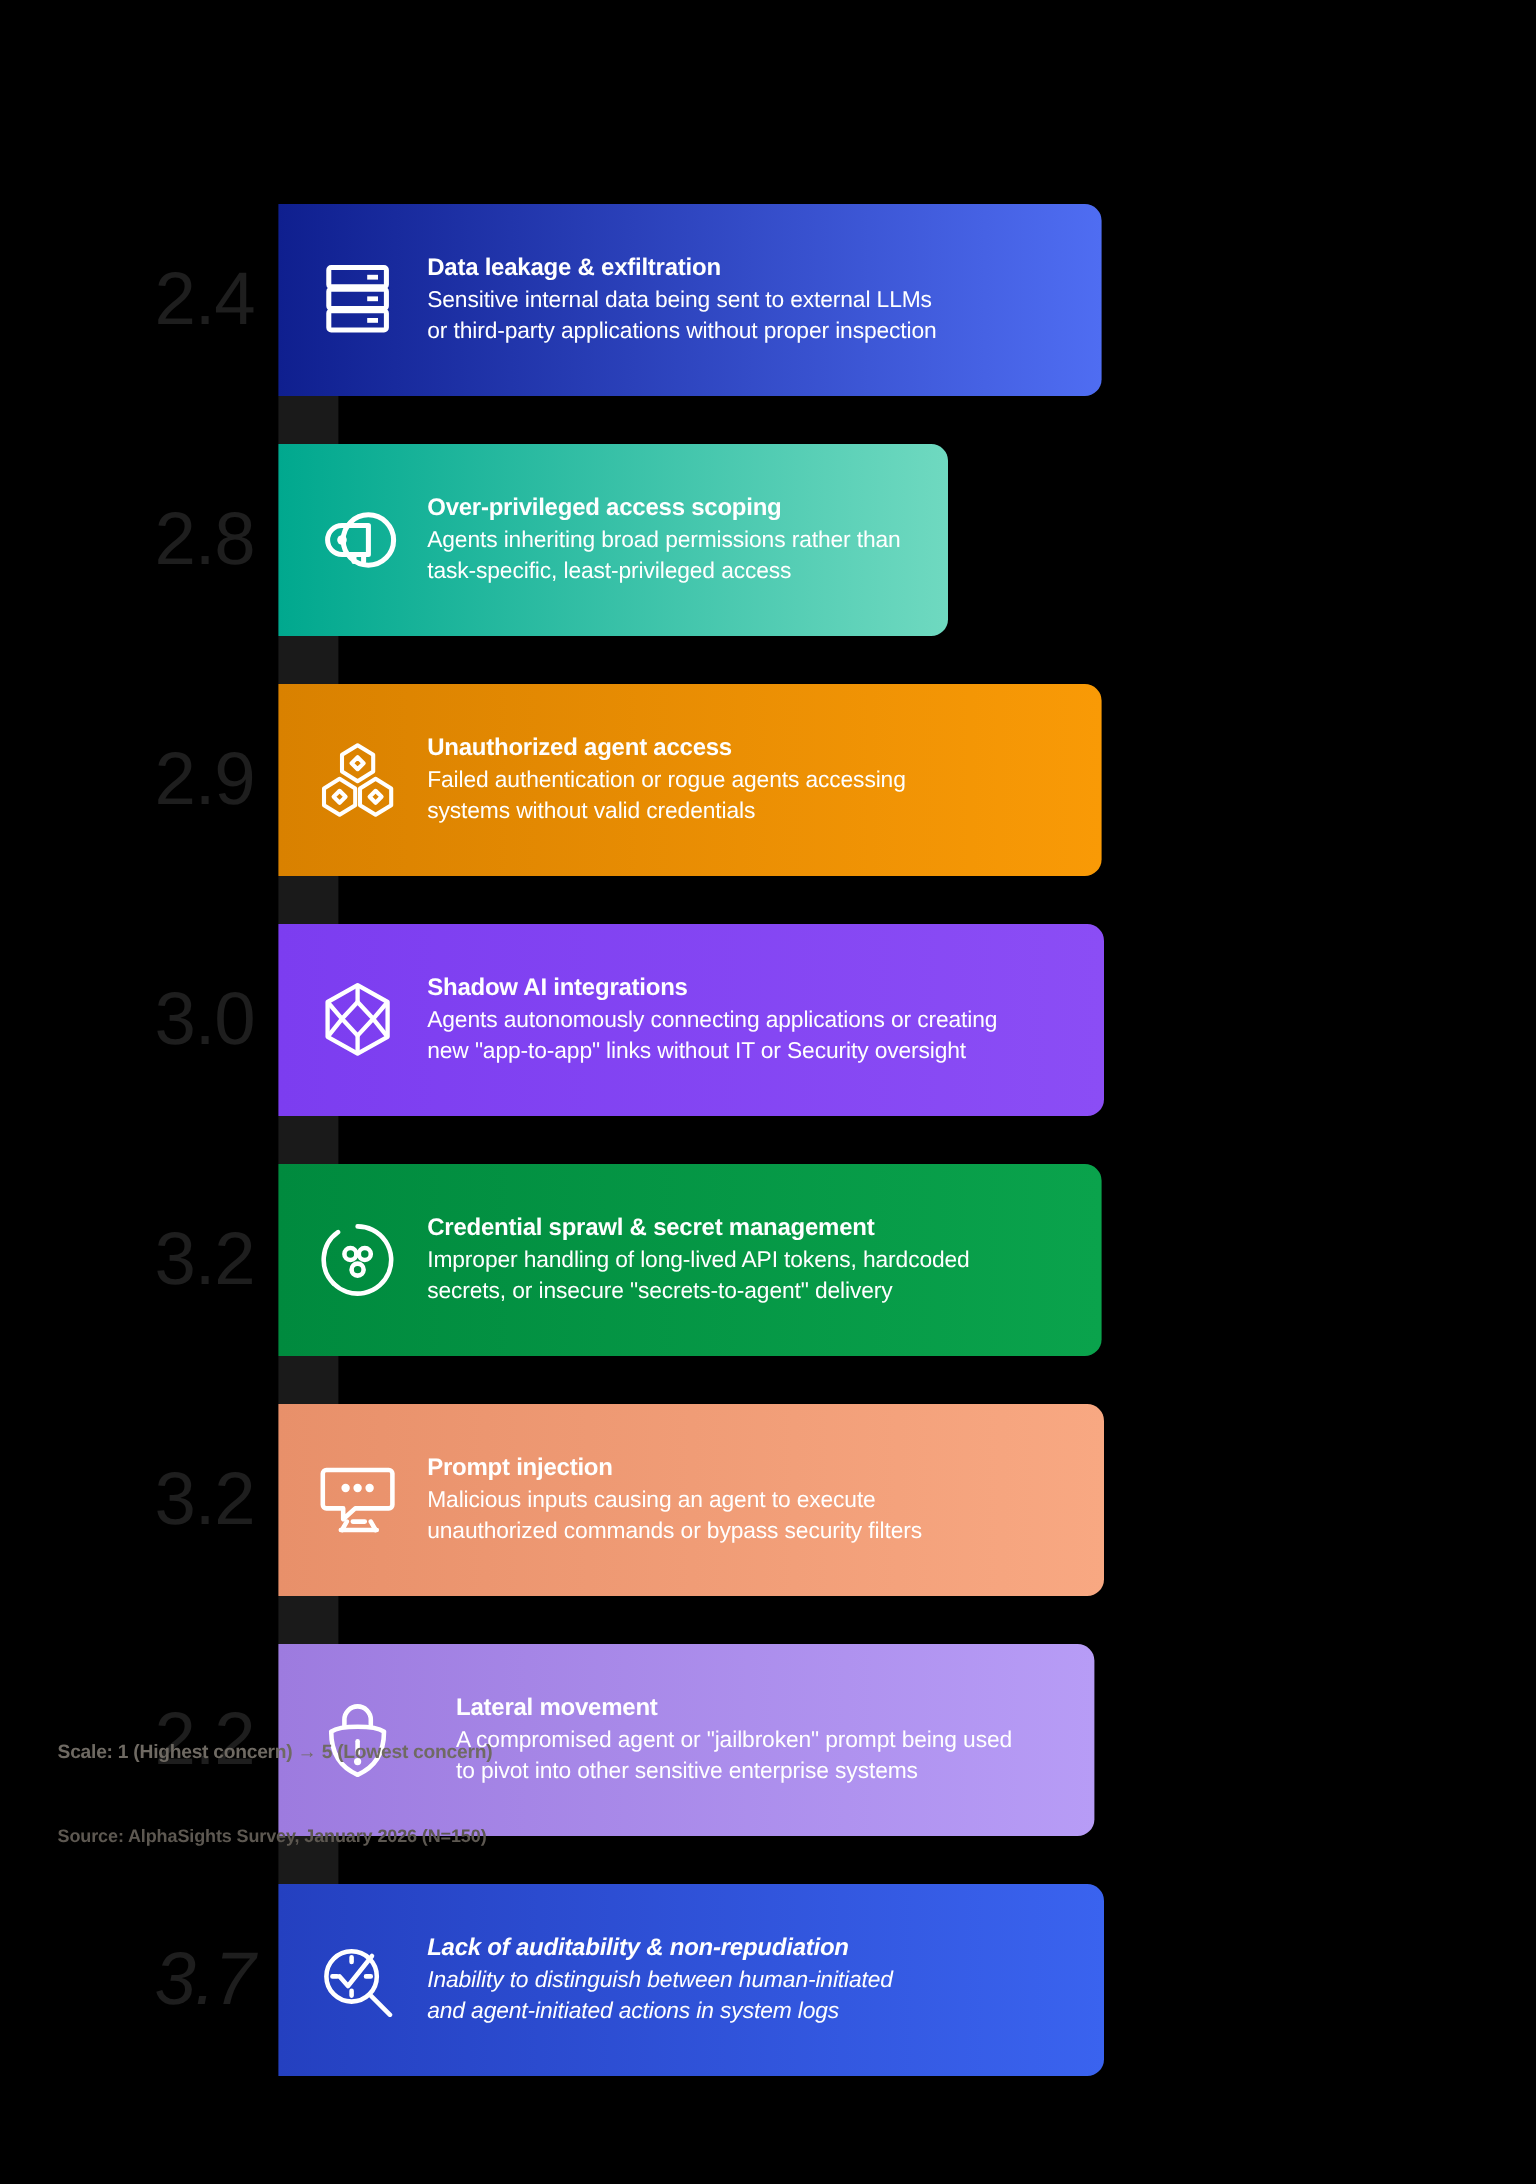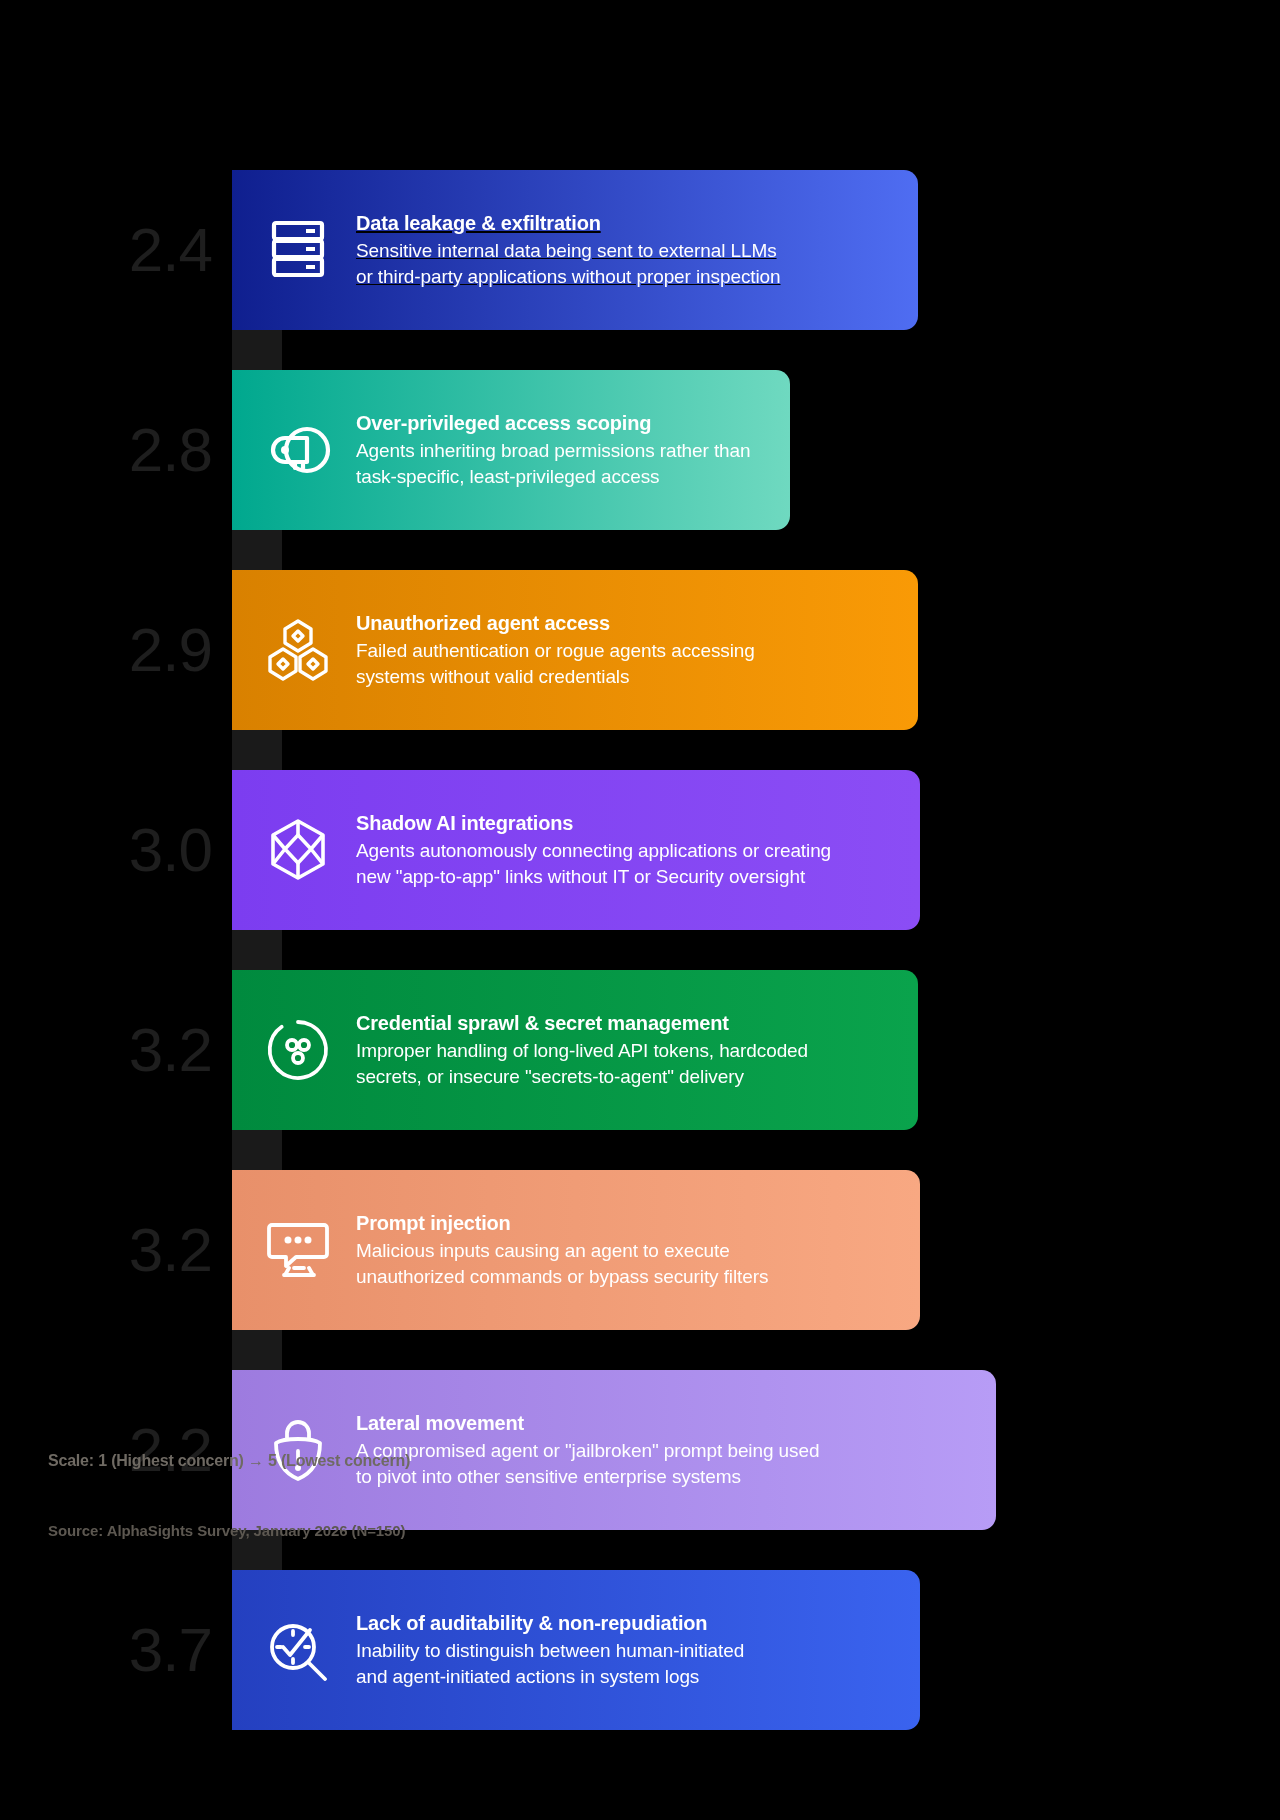--- a/index.html
+++ b/index.html
@@ -19,21 +19,21 @@
     position:absolute;
     left:0;
     top:170px;
     width:1280px;
   }
   .row{
     position:relative;
     height:160px;
     margin-bottom:40px;
   }
-  .row:last-child{margin-bottom:0;}
+  .row:last-child{margin-bottom:0;font-style:italic;}
 
   
   .connector{
     position:absolute;
     left:232px;
     top:160px;
     width:50px;
     height:40px;
     background:#1a1a1a;
   }
@@ -117,21 +117,21 @@
     letter-spacing:-0.1px;
   }
 </style>
 </head>
 <body>
 
 <div class="chart">
   <div class="rows" id="rows">
       <div class="row">
         <div class="score">2.4</div>
-        <div class="bar" style="width: 686px; background: linear-gradient(90deg, rgb(15, 31, 143) 0%, rgb(79, 109, 242) 100%); text-decoration: underline;">
+        <div class="bar" style="width: 686px; background: linear-gradient(90deg, rgb(15, 31, 143) 0%, rgb(79, 109, 242) 100%);">
           <div class="icon">
             <svg width="58" height="62" viewBox="0 0 58 62" fill="none" stroke="#fff" stroke-width="4.2" stroke-linejoin="round">
       <rect x="5" y="4" width="48" height="16" rx="2"></rect>
       <rect x="5" y="22" width="48" height="16" rx="2"></rect>
       <rect x="5" y="40" width="48" height="16" rx="2"></rect>
       <rect x="37" y="10" width="9" height="4" fill="#fff" stroke="none"></rect>
       <rect x="37" y="28" width="9" height="4" fill="#fff" stroke="none"></rect>
       <rect x="37" y="46" width="9" height="4" fill="#fff" stroke="none"></rect>
     </svg>
           </div>
@@ -235,21 +235,21 @@
           <div class="txt">
             <p class="label">Prompt injection</p>
             <p class="desc">Malicious inputs causing an agent to execute
 unauthorized commands or bypass security filters</p>
           </div>
         </div>
         <div class="connector" style="background: rgb(26, 26, 26);"></div>
       </div>
       <div class="row">
         <div class="score">2.2</div>
-        <div class="bar" style="width: 764px; background: linear-gradient(90deg, rgb(157, 123, 223) 0%, rgb(183, 156, 246) 100%);">
+        <div class="bar" style="width: 680px; background: linear-gradient(90deg, rgb(157, 123, 223) 0%, rgb(183, 156, 246) 100%); gap: 24px;">
           <div class="icon">
             <svg width="58" height="66" viewBox="0 0 58 66" fill="none" stroke="#fff" stroke-width="3.8" stroke-linejoin="round" stroke-linecap="round">
       <path d="M18 22 v-6 a11 11 0 0 1 22 0 v6"></path>
       <path d="M29 22 C18 22 10 24 7 26 c0 18 8 30 22 36 c14 -6 22 -18 22 -36 c-3 -2 -11 -4 -22 -4 z"></path>
       <path d="M29 34 v10"></path>
       <path d="M29 51 l0.01 0" stroke-width="6"></path>
     </svg>
           </div>
           <div class="txt">
             <p class="label">Lateral movement</p>

